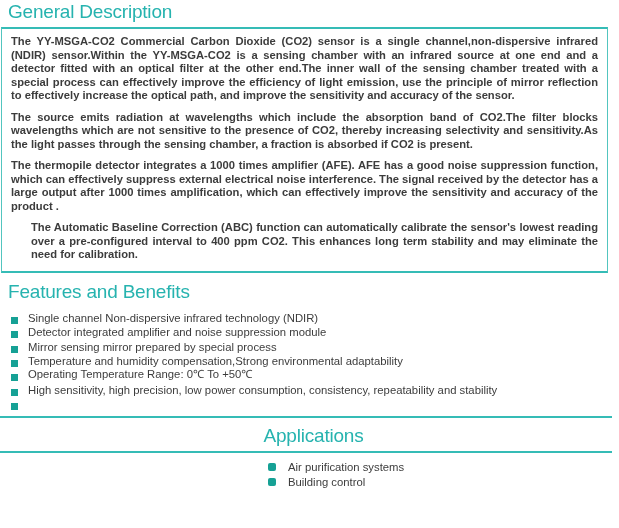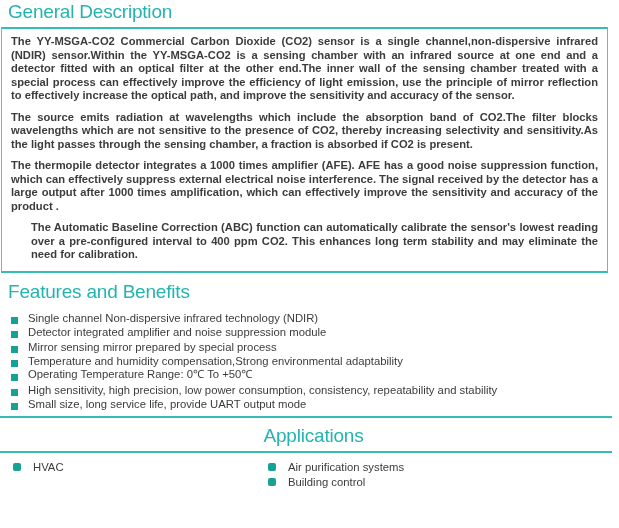--- a/index.html
+++ b/index.html
@@ -130,36 +130,31 @@
     <li>
       <span class="sq"></span>
       <span>Operating Temperature Range: 0℃ To +50℃</span>
     </li>
     <li>
       <span class="sq"></span>
       <span>High sensitivity, high precision, low power consumption, consistency, repeatability and stability</span>
     </li>
     <li>
       <span class="sq"></span>
-      <span>Small size, long service life, provide UART output mode</span>
     </li>
   </ul>
 
   <hr class="divider">
 
   <h2 class="section-title" id="apps-title">Applications</h2>
 
   <hr class="divider thin">
 
   <div class="apps-cols">
     <div class="apps-col left">
-      <div class="app-item">
-        <span class="sq-round"></span>
-        <span>HVAC</span>
-      </div>
     </div>
     <div class="apps-col">
       <div class="app-item">
         <span class="sq-round"></span>
         <span>Air purification systems</span>
       </div>
       <div class="app-item">
         <span class="sq-round"></span>
         <span>Building control</span>
       </div>

